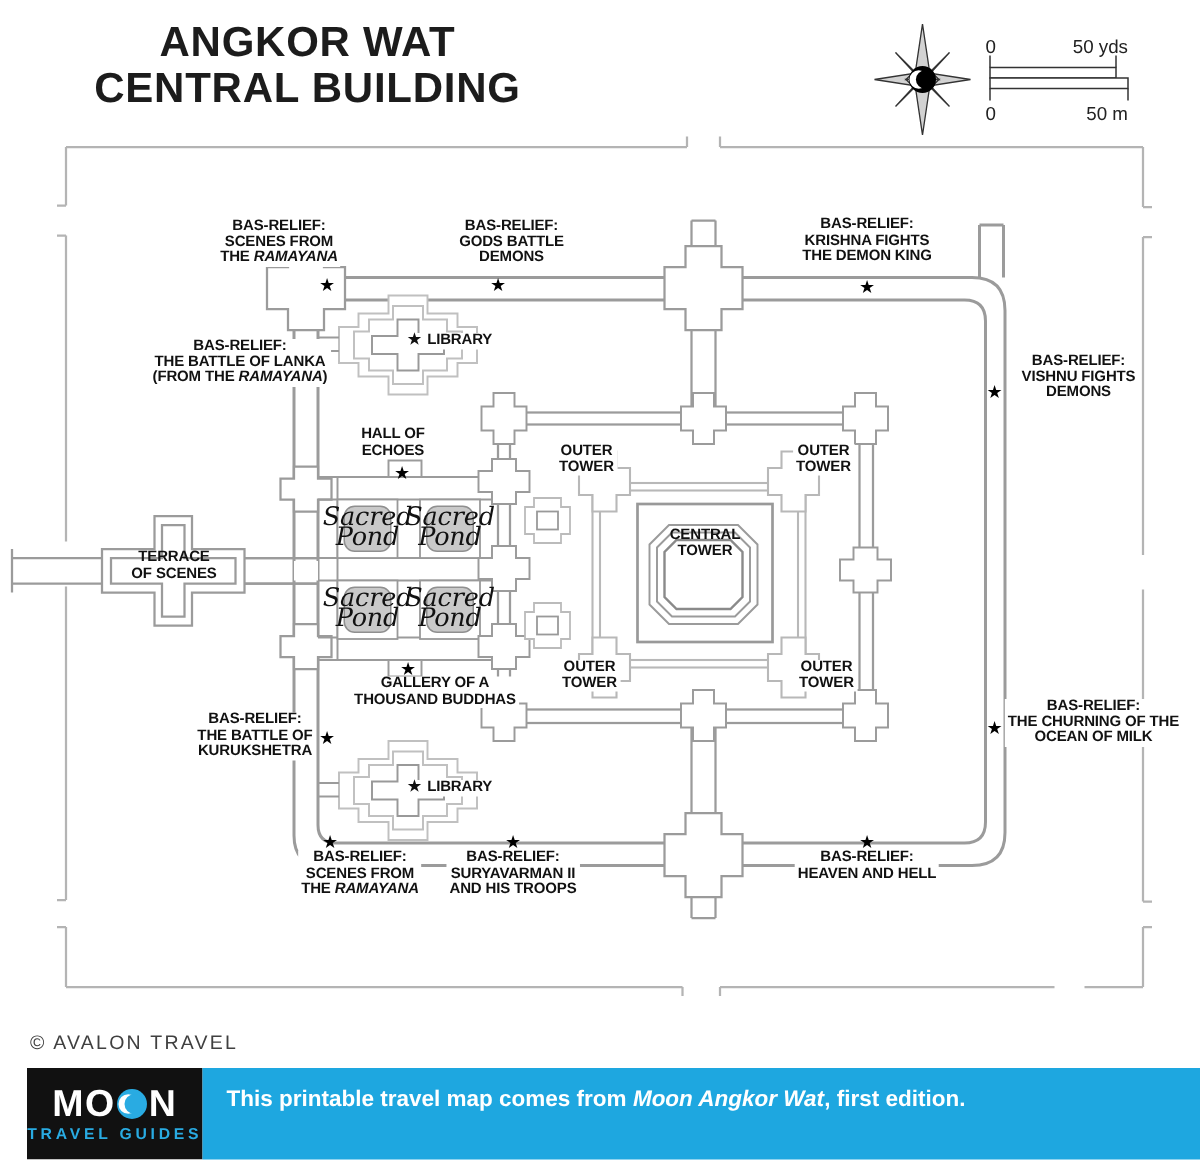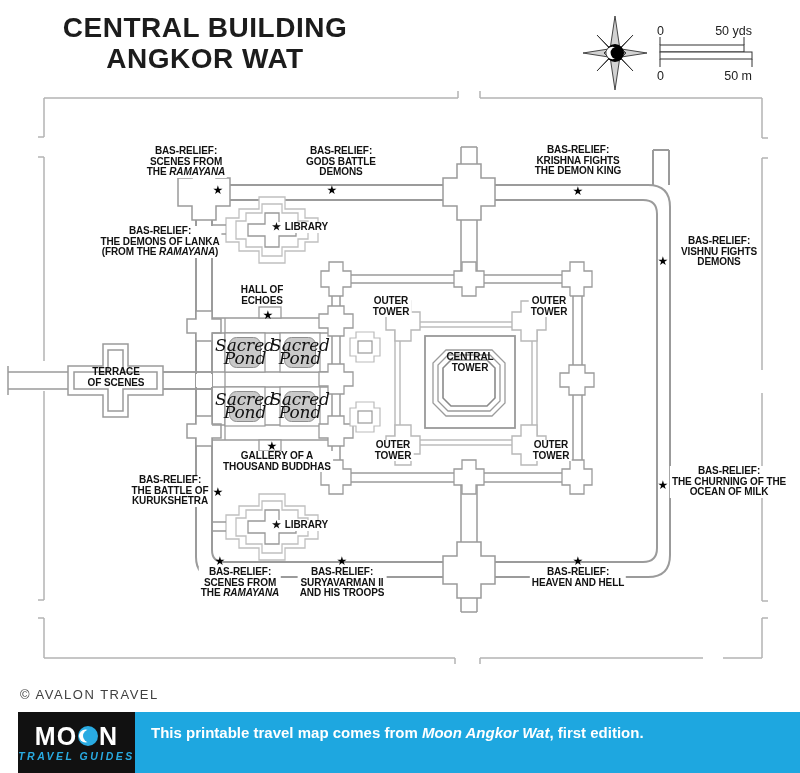--- a/index.html
+++ b/index.html
@@ -16,31 +16,31 @@
              font-size:17px;line-height:13px;background:transparent;}
   .it{font-style:italic;}
   .star{position:absolute;transform:translate(-50%,-50%);font-size:12px;color:#000;line-height:12px;}
   .libl{display:flex;align-items:center;gap:4px;}
   .credit{position:absolute;left:20px;top:687px;font-size:13px;letter-spacing:1.5px;color:#404040;}
   .footer{position:absolute;left:0;top:712px;width:800px;height:70px;display:flex;margin-left:18px;}
   .logo-box{width:117px;height:61px;background:#111;display:flex;flex-direction:column;
             align-items:center;justify-content:center;flex:0 0 117px;}
   .logo-word{color:#fff;font-weight:bold;font-size:25px;line-height:25px;letter-spacing:1px;
              display:flex;align-items:center;}
-  .logo-sub{color:#29abe2;font-weight:bold;font-size:10.5px;letter-spacing:2.5px;margin-top:1px;font-style:italic;}
+  .logo-sub{color:#29abe2;font-weight:bold;font-size:10.5px;letter-spacing:2.5px;margin-top:1px;}
   .footer-bar{flex:1;background:#1ea7e0;color:#fff;font-weight:bold;font-size:15px;
               line-height:21px;padding:10px 1px 0 16px;box-sizing:border-box;}
   .scale-text{font-size:12.5px;fill:#222;font-family:"Liberation Sans",sans-serif;}
 </style>
 </head>
 <body>
 
 <div class="title">
+  <div>ANGKOR WAT</div>
   <div>CENTRAL BUILDING</div>
-  <div>ANGKOR WAT</div>
 </div>
 
 <svg width="200" height="95" style="left:575px;top:8px;" viewBox="0 0 200 95">
   <g stroke="#333" stroke-width="0.9" fill="#d2d2d2">
     <polygon points="40,8 45.5,45 34.5,45"></polygon>
     <polygon points="40,82 45.5,45 34.5,45"></polygon>
     <polygon points="8,45 40,50 40,40"></polygon>
     <polygon points="72,45 40,50 40,40"></polygon>
     <polygon points="58,27 46,40 51,45 40,45"></polygon>
     <polygon points="22,27 34,40 29,45 40,45"></polygon>
@@ -210,21 +210,21 @@
 </div>
 
 <div class="maplabel" style="left:578px;top:145px;">
   <div>BAS-RELIEF:</div>
   <div>KRISHNA FIGHTS</div>
   <div>THE DEMON KING</div>
 </div>
 
 <div class="maplabel" style="left:160px;top:226px;">
   <div>BAS-RELIEF:</div>
-  <div>THE DEMONS OF LANKA</div>
+  <div>THE BATTLE OF LANKA</div>
   <div><span>(FROM THE </span><span class="it">RAMAYANA</span><span>)</span></div>
 </div>
 
 <div class="maplabel" style="left:719px;top:236px;">
   <div>BAS-RELIEF:</div>
   <div>VISHNU FIGHTS</div>
   <div>DEMONS</div>
 </div>
 
 <div class="maplabel libl" style="left:300px;top:222px;">
@@ -274,21 +274,21 @@
 <div class="maplabel" style="left:551px;top:440px;">
   <div>OUTER</div>
     <div>TOWER</div>
 </div>
 
 <div class="maplabel nobg" style="left:470px;top:352px;">
   <div>CENTRAL</div>
     <div>TOWER</div>
 </div>
 
-<div class="maplabel" style="left:277px;top:451px;">
+<div class="maplabel" style="left:290px;top:451px;">
   <div>GALLERY OF A</div>
     <div>THOUSAND BUDDHAS</div>
 </div>
 
 <div class="maplabel" style="left:170px;top:475px;">
   <div>BAS-RELIEF:</div>
   <div>THE BATTLE OF</div>
   <div>KURUKSHETRA</div>
 </div>
 

